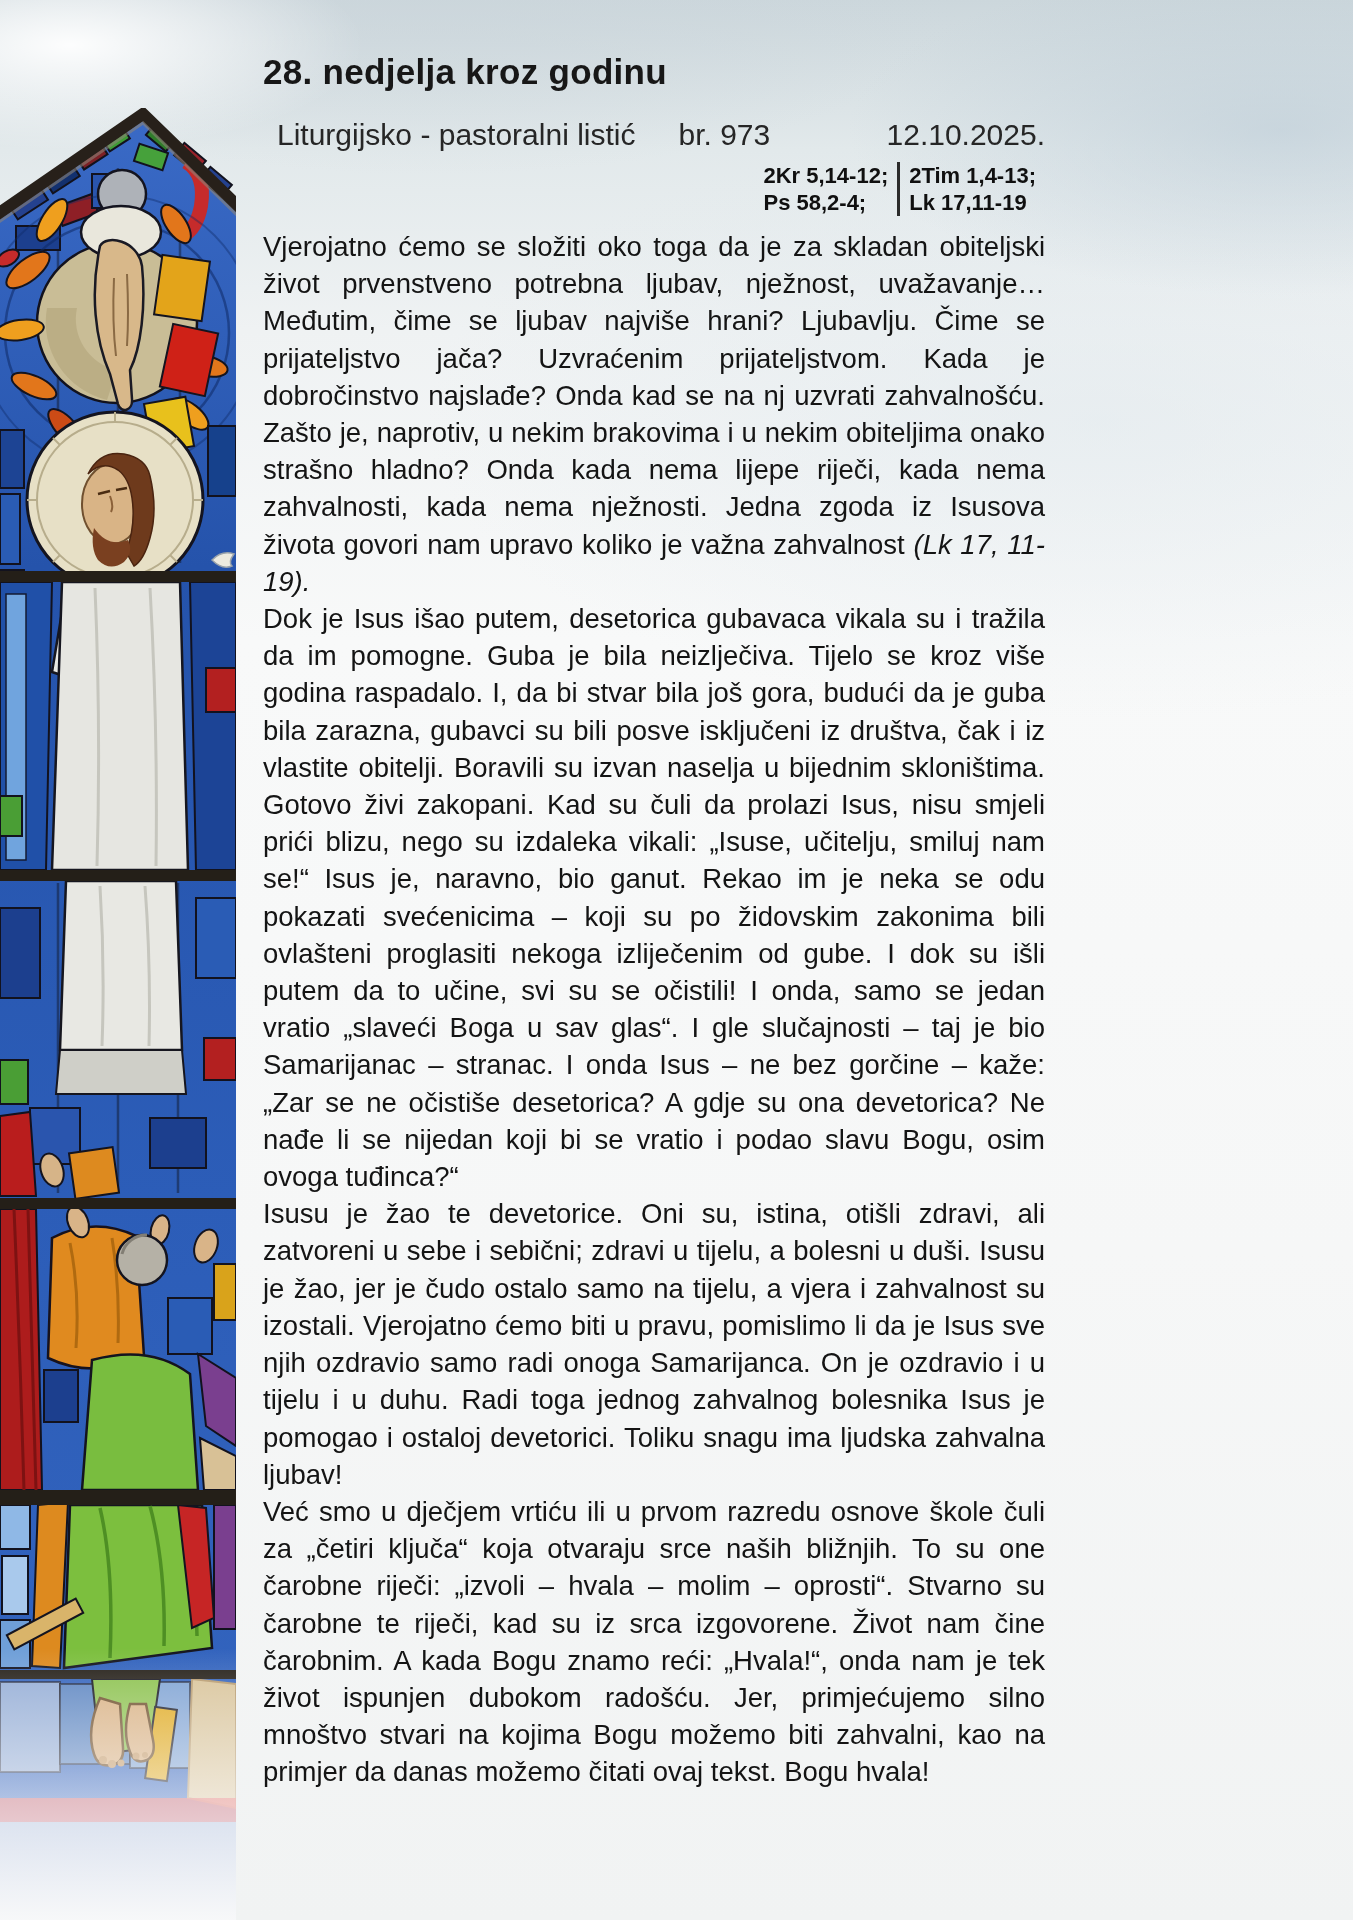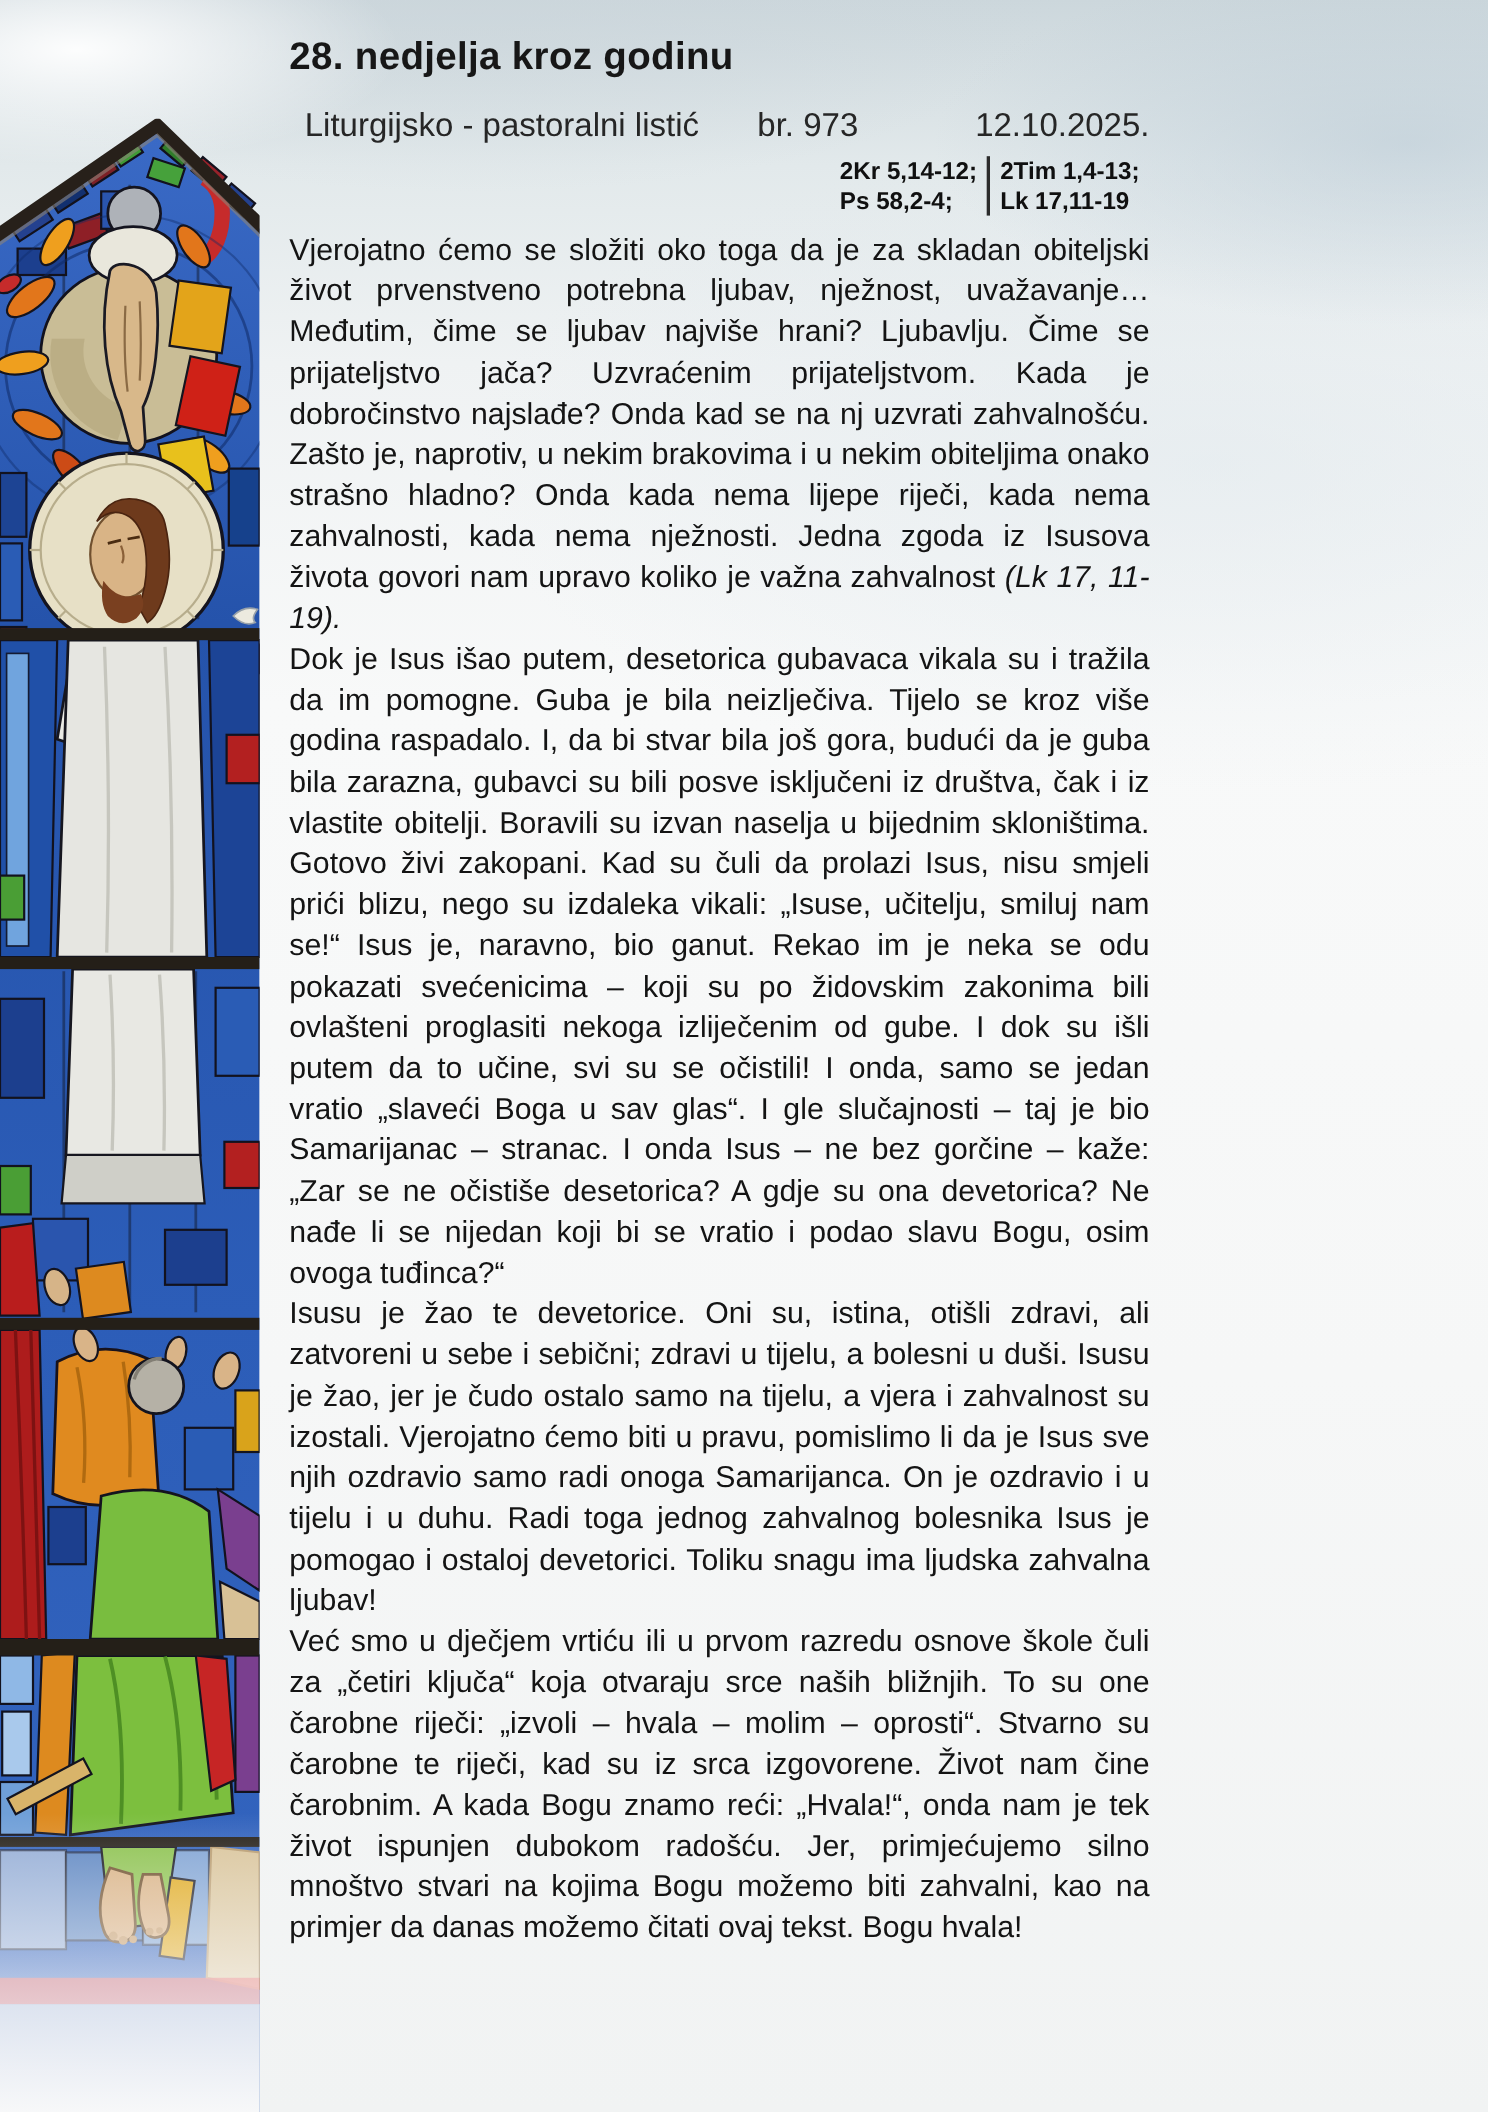--- a/index.html
+++ b/index.html
@@ -9,22 +9,22 @@
     background:
       radial-gradient(ellipse 420px 150px at 70px 45px, rgba(255,255,255,.95), rgba(255,255,255,0) 70%),
       radial-gradient(ellipse 600px 230px at 1280px 130px, rgba(183,200,212,.55), rgba(183,200,212,0) 72%),
       radial-gradient(ellipse 760px 250px at 430px 0px, rgba(203,213,219,.55), rgba(203,213,219,0) 70%),
       radial-gradient(ellipse 900px 400px at 1100px 420px, rgba(222,231,236,.5), rgba(222,231,236,0) 75%),
       linear-gradient(180deg,#ccd7dc 0px,#e2e9eb 150px,#eff2f3 330px,#f8f9f9 640px,#f6f7f7 1250px,#f1f3f3 1920px);
   }
   .window{position:absolute;left:0;top:108px;width:236px;height:1812px;}
   .content{position:absolute;left:263px;top:0;width:782px;}
   .parish{margin:84px 0 0 0;font-size:29px;letter-spacing:.6px;color:#3f3f3f;}
-  .title{margin:32px 0 0 0;font-size:35px;font-weight:bold;color:#171717;letter-spacing:.3px;}
-  .meta-row{margin-top:26px;display:flex;align-items:baseline;font-size:30px;color:#262626;padding-left:14px;gap:10px;}
+  .title{margin:52px 0 0 0;font-size:35px;font-weight:bold;color:#171717;letter-spacing:.3px;}
+  .meta-row{margin-top:26px;display:flex;align-items:baseline;font-size:30px;color:#262626;padding-left:14px;}
   .meta-row .issue{margin-left:43px;}
   .meta-row .date{margin-left:auto;}
   .section-row{margin-top:10px;display:flex;align-items:flex-start;}
   .section-title{font-size:38px;font-weight:bold;color:#121212;letter-spacing:1px;margin-top:14px;}
   .readings{margin-left:auto;display:flex;font-weight:bold;font-size:22px;line-height:27px;color:#101010;}
   .readings .col{padding:0 9px;white-space:nowrap;}
   .readings .col.first{border-right:3px solid #2b2b2b;text-align:left;}
   .body{margin-top:12px;font-size:27.5px;line-height:37.2px;text-align:justify;color:#141414;}
   .body p{margin:0;}
   .citation{font-style:italic;}

